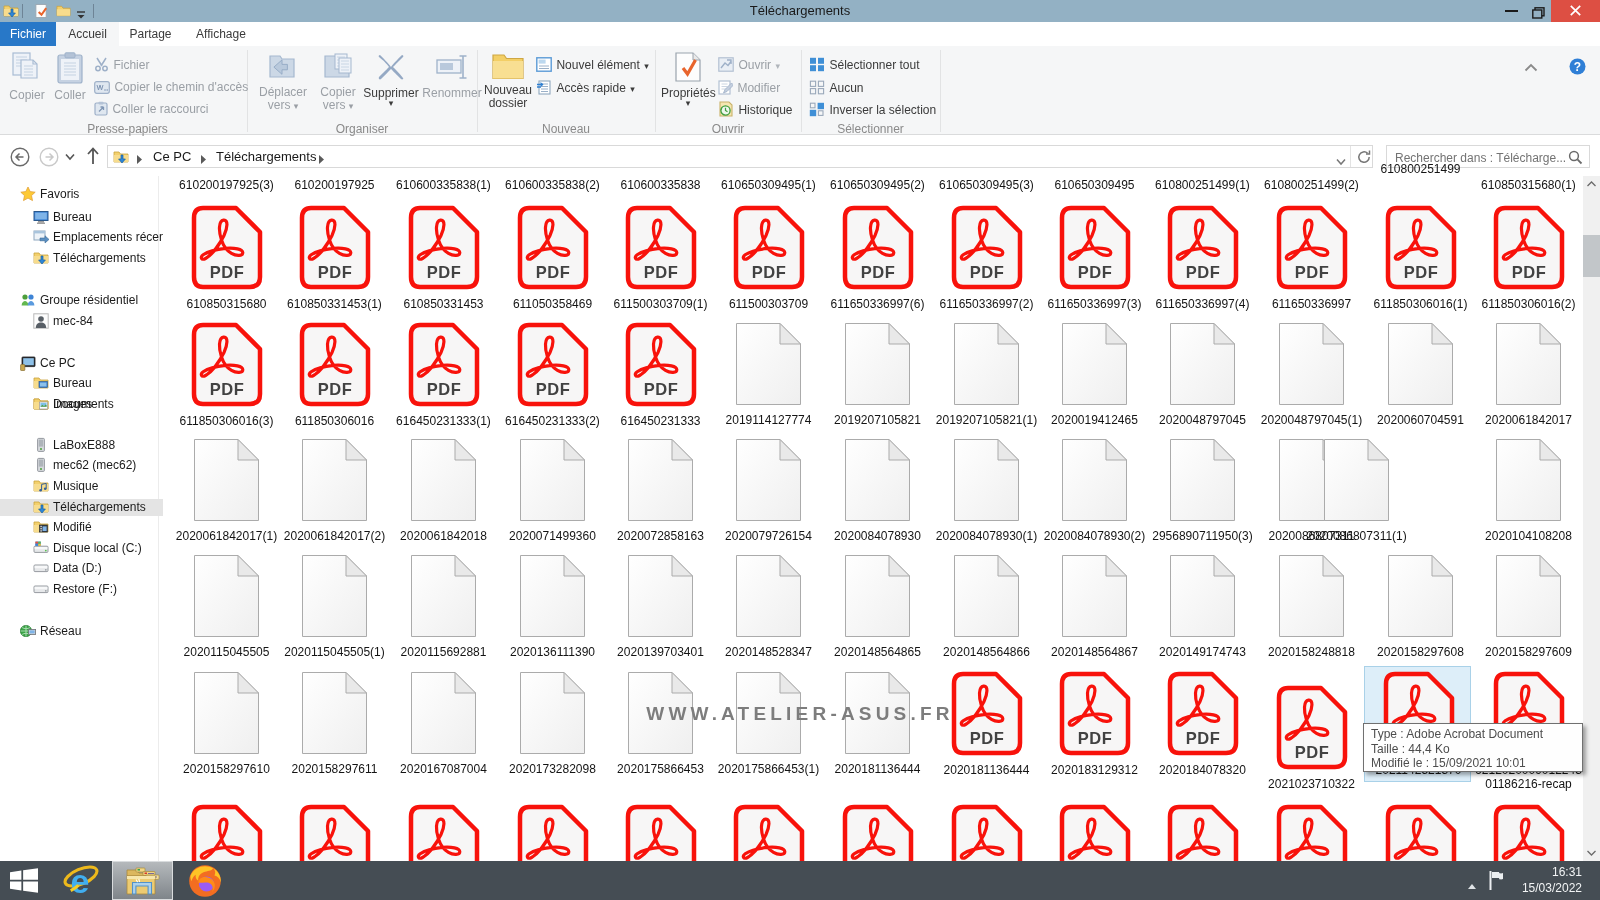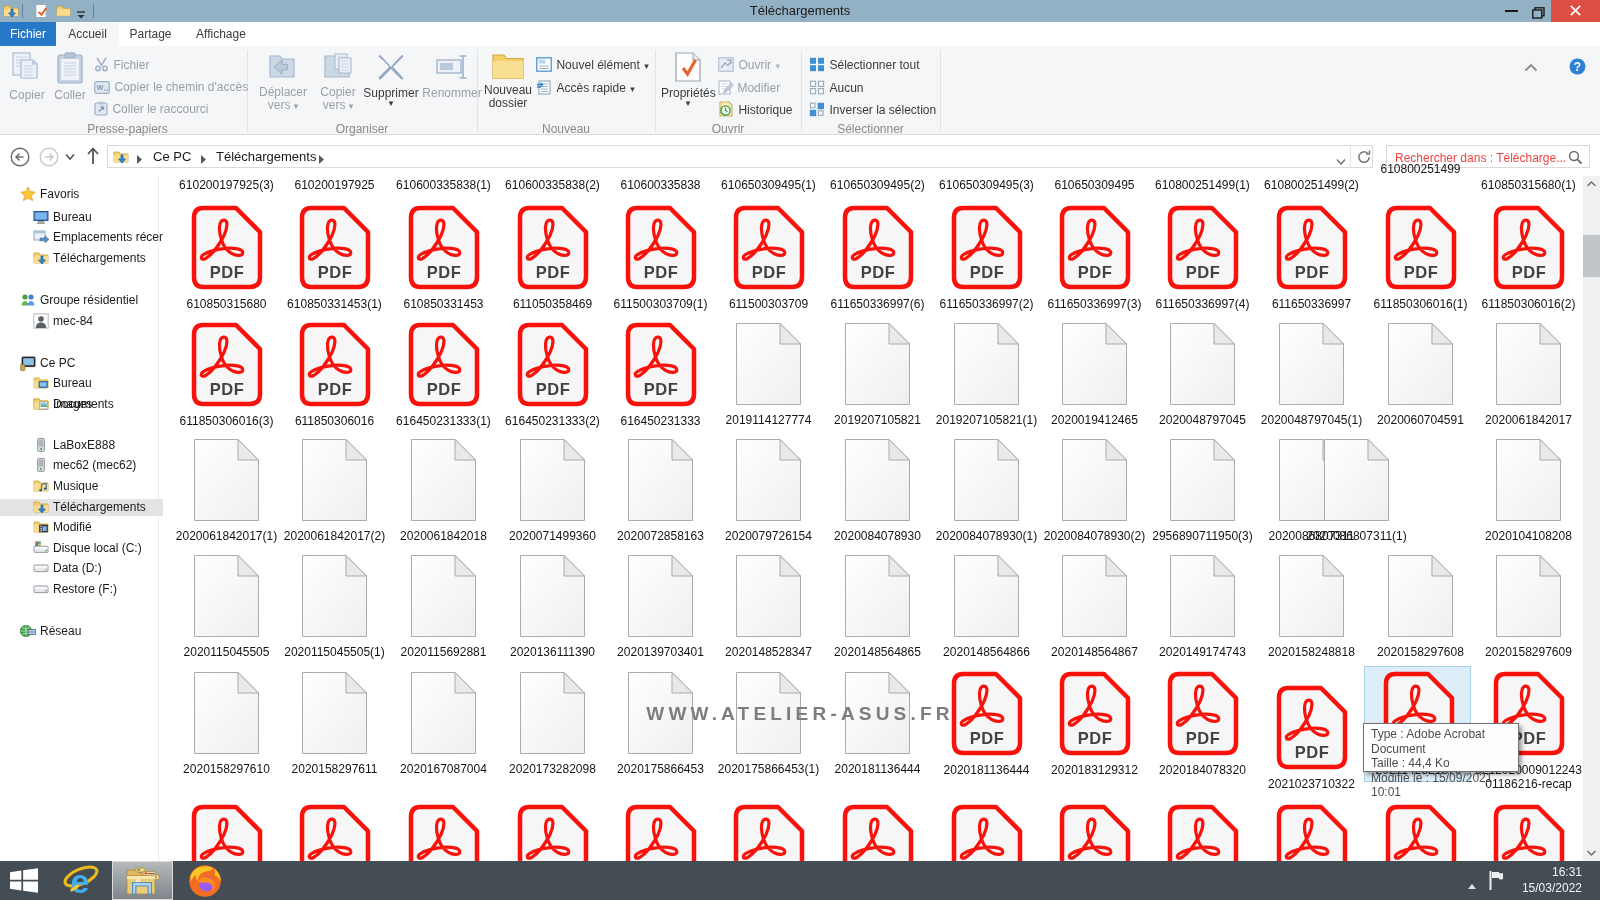--- a/index.html
+++ b/index.html
@@ -33,21 +33,21 @@
 .lb { position:absolute; width:109px; text-align:center; font-size:12px; color:#141414; white-space:nowrap; }
 .lb2 { margin-top:3px; font-size:12px; color:#141414; line-height:14px; }
 
 #scroll { position:absolute; left:1583px; top:176px; width:17px; height:685px; background:#f0f0f0; }
 #thumb { position:absolute; left:0; top:59px; width:17px; height:42px; background:#c2c6c9; }
 
 #taskbar { position:absolute; left:0; top:861px; width:1600px; height:39px; background:#454d54; }
 
 #wmark { position:absolute; left:560px; top:703px; width:480px; text-align:center; font-size:19px; font-weight:bold; letter-spacing:4.2px; color:#7d7d7d; }
 #selbox { position:absolute; left:1364px; top:666px; width:107px; height:116px; background:#ddeef9; border:1px solid #a9d1e8; }
-#tip { position:absolute; z-index:6; left:1363px; top:723px; width:156px; height:49px; background:#fefefe; border:1px solid #707070; box-shadow:3px 3px 4px rgba(0,0,0,0.35); font-size:12px; color:#4d4d4d; padding:3px 0 4px 7px; line-height:14.5px; }
+#tip { position:absolute; z-index:6; left:1363px; top:723px; width:220px; height:49px; background:#fefefe; border:1px solid #707070; box-shadow:3px 3px 4px rgba(0,0,0,0.35); font-size:12px; color:#4d4d4d; padding:3px 0 4px 7px; line-height:14.5px; }
 </style></head>
 <body>
 <svg width="0" height="0" style="position:absolute">
 <defs>
 <symbol id="pdf" viewBox="0 0 72 85">
  <path d="M12 3 H45 L69 27 V72 Q69 82 59 82 H12 Q3 82 3 72 V13 Q3 3 12 3 Z" fill="#f7f6f6" stroke="#f8120b" stroke-width="4.5" stroke-linejoin="round"></path>
  <path d="M30.5 35 C27.5 26 27.5 16 32.5 15.2 C37.5 14.5 36.5 23 33 30.5 C29 38.5 21.5 49.5 14.5 53.5 C10.5 55.8 8.8 52.2 12.2 49.8 C16.5 46.8 26 44.2 34.5 43.4 C43.5 42.6 51.5 44.2 51.8 47.6 C52 51 45.5 51.3 40.5 48.4 C36 45.8 32.2 40.3 30.5 35 Z" fill="none" stroke="#f8120b" stroke-width="3.2" stroke-linecap="round"></path>
  <text x="36" y="72.5" font-family="Liberation Sans, sans-serif" font-size="16.5" font-weight="bold" fill="#424242" text-anchor="middle" style="letter-spacing:0.5px">PDF</text>
 </symbol>
 <symbol id="page" viewBox="0 0 67 84">
@@ -290,21 +290,21 @@
     <span class="abs" style="left:1228px;top:6px"><svg width="10" height="8" viewBox="0 0 10 8">
           <path d="M1 1.5 L5 6 9 1.5" stroke="#777" stroke-width="1.5" fill="none"></path>
         </svg></span>
     <span class="abs" style="left:1242px;top:0;width:1px;height:21px;background:#e3e3e3"></span>
     <span class="abs" style="left:1248px;top:3px"><svg width="16" height="16" viewBox="0 0 16 16">
           <path d="M13.2 8 a5.2 5.2 0 1 1 -1.6 -3.7" fill="none" stroke="#777" stroke-width="1.5"></path>
           <path d="M13.5 1.5 v3.5 h-3.5" fill="none" stroke="#777" stroke-width="1.5"></path>
         </svg></span>
   </div>
   <div id="sbox">
-    <span class="abs" style="left:8px;top:5px;width:170px;overflow:hidden;white-space:nowrap;font-size:12px;color:#ef4444">Rechercher dans : Télécharge...</span>
+    <span class="abs" style="left:8px;top:5px;width:170px;overflow:hidden;white-space:nowrap;font-size:12px;color:#737373">Rechercher dans : Télécharge...</span>
     <span class="abs" style="left:181px;top:4px"><svg width="15" height="15" viewBox="0 0 15 15">
           <circle cx="6" cy="6" r="4.4" fill="none" stroke="#6a6a6a" stroke-width="1.5"></circle>
           <path d="M9.4 9.4 L13.5 13.5" stroke="#6a6a6a" stroke-width="1.8"></path>
         </svg></span>
   </div>
 </div>
 
 <div style="position:absolute;left:158px;top:176px;width:1px;height:685px;background:#ececec"></div>
 <div class="srow" style="top:186px">
     <span class="sic" style="left:20px"><svg width="16" height="16" viewBox="0 0 16 16">

